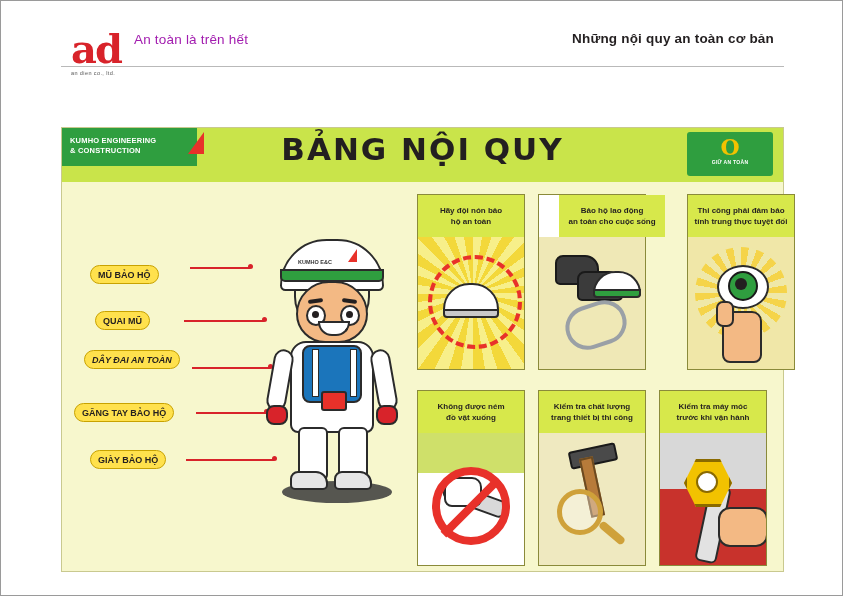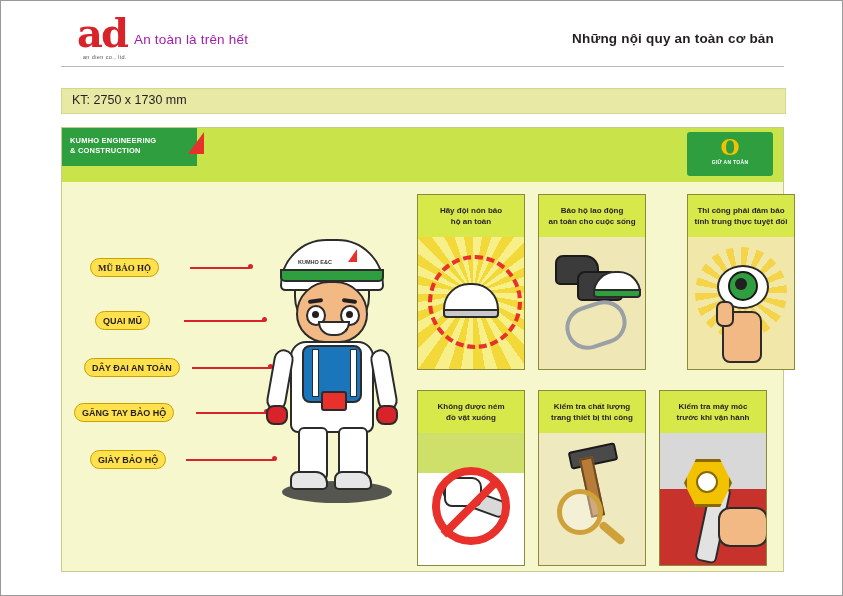--- a/index.html
+++ b/index.html
@@ -14,22 +14,22 @@
     width:843px;height:596px;
     box-sizing:border-box;
     border:1px solid #9a9a9a;
     background:#ffffff;
   }
   
   .header{
     position:absolute;left:0;top:0;width:843px;height:70px;
   }
   .logo{
-    position:absolute;left:70px;top:14px;width:56px;height:46px;
-    text-align:right;
+    position:absolute;left:70px;top:30px;width:56px;height:46px;
+    text-align:left;
   }
   .logo .mark{
     font-family:"DejaVu Serif", serif;
     font-size:40px;line-height:36px;font-weight:bold;color:#d8232a;
     letter-spacing:-2px;
   }
   .logo .sub{
     font-size:5.5px;color:#555;letter-spacing:.4px;margin-top:3px;
   }
   .slogan{
@@ -321,40 +321,38 @@
   <div class="header">
     <div class="logo">
       <div class="mark">ad</div>
       <div class="sub">an dien co., ltd.</div>
     </div>
     <div class="slogan">An toàn là trên hết</div>
     <div class="doc-title">Những nội quy an toàn cơ bản</div>
     <div class="hr-top"></div>
   </div>
 
-  <div class="sizebar">
-    <span>KT:  2750 x 1730 mm</span>
-  </div>
 
   <div class="poster">
 
     <div class="poster-top">
       <div class="greenband"></div>
       <div class="kumho-txt" style="white-space:pre-line;">KUMHO ENGINEERING
 &amp; CONSTRUCTION</div>
       <div class="kumho-swoosh"></div>
+      <div class="poster-title">BẢNG NỘI QUY</div>
       <div class="logo-right">
         <div class="o">O</div>
         <div class="cap">GIỮ AN TOÀN</div>
       </div>
     </div>
 
-    <div class="label" style="left:28px;top:130px;font-family:Liberation Serif, serif;">MŨ BẢO HỘ</div>
+    <div class="label" style="left:28px;top:137px;">MŨ BẢO HỘ</div>
     <div class="label" style="left:33px;top:183px;">QUAI  MŨ</div>
-    <div class="label" style="left:22px;top:230px;">DÂY ĐAI AN TOÀN</div>
+    <div class="label" style="left:22px;top:222px;font-style:italic;">DÂY ĐAI AN TOÀN</div>
     <div class="label" style="left:12px;top:275px;">GĂNG TAY BẢO HỘ</div>
     <div class="label" style="left:28px;top:322px;">GIÀY BẢO HỘ</div>
 
     <div class="leader" style="left:128px;top:139px;width:60px;"></div>
     <div class="leaddot" style="left:186px;top:136px;"></div>
     <div class="leader" style="left:122px;top:192px;width:80px;"></div>
     <div class="leaddot" style="left:200px;top:189px;"></div>
     <div class="leader" style="left:130px;top:239px;width:78px;"></div>
     <div class="leaddot" style="left:206px;top:236px;"></div>
     <div class="leader" style="left:134px;top:284px;width:70px;"></div>
@@ -402,21 +400,21 @@
         <div class="cap" style="white-space:pre-line;">Hãy đội nón bảo
 hộ an toàn</div>
         <div class="art art-rays">
           <div class="ring"></div>
           <div class="hat-white"></div>
           <div class="hat-band"></div>
         </div>
       </div>
 
       <div class="card" style="left:121px;top:0px;">
-        <div class="cap" style="white-space:pre-line;">Bảo hộ lao động
+        <div class="cap" style="white-space:pre-line;margin-left:20px;">Bảo hộ lao động
 an toàn cho cuộc sống</div>
         <div class="art art-boots">
           <div class="boot" style="left:16px;top:18px;width:40px;height:26px;"></div>
           <div class="boot" style="left:38px;top:34px;width:42px;height:26px;"></div>
           <div class="hat-green"></div>
           <div class="hat-green-band"></div>
           <div class="strap"></div>
         </div>
       </div>
 

